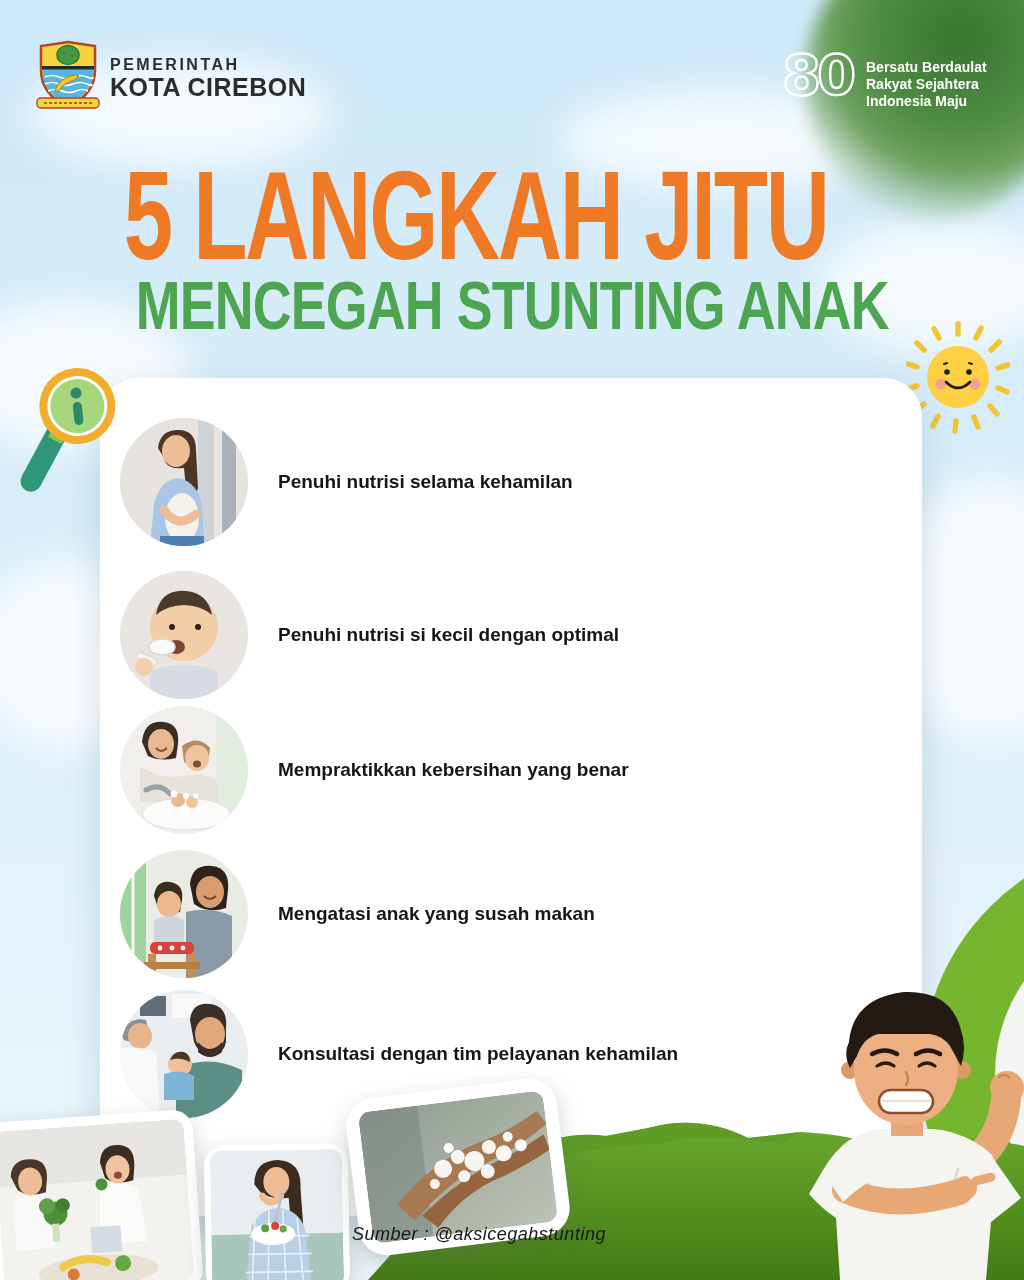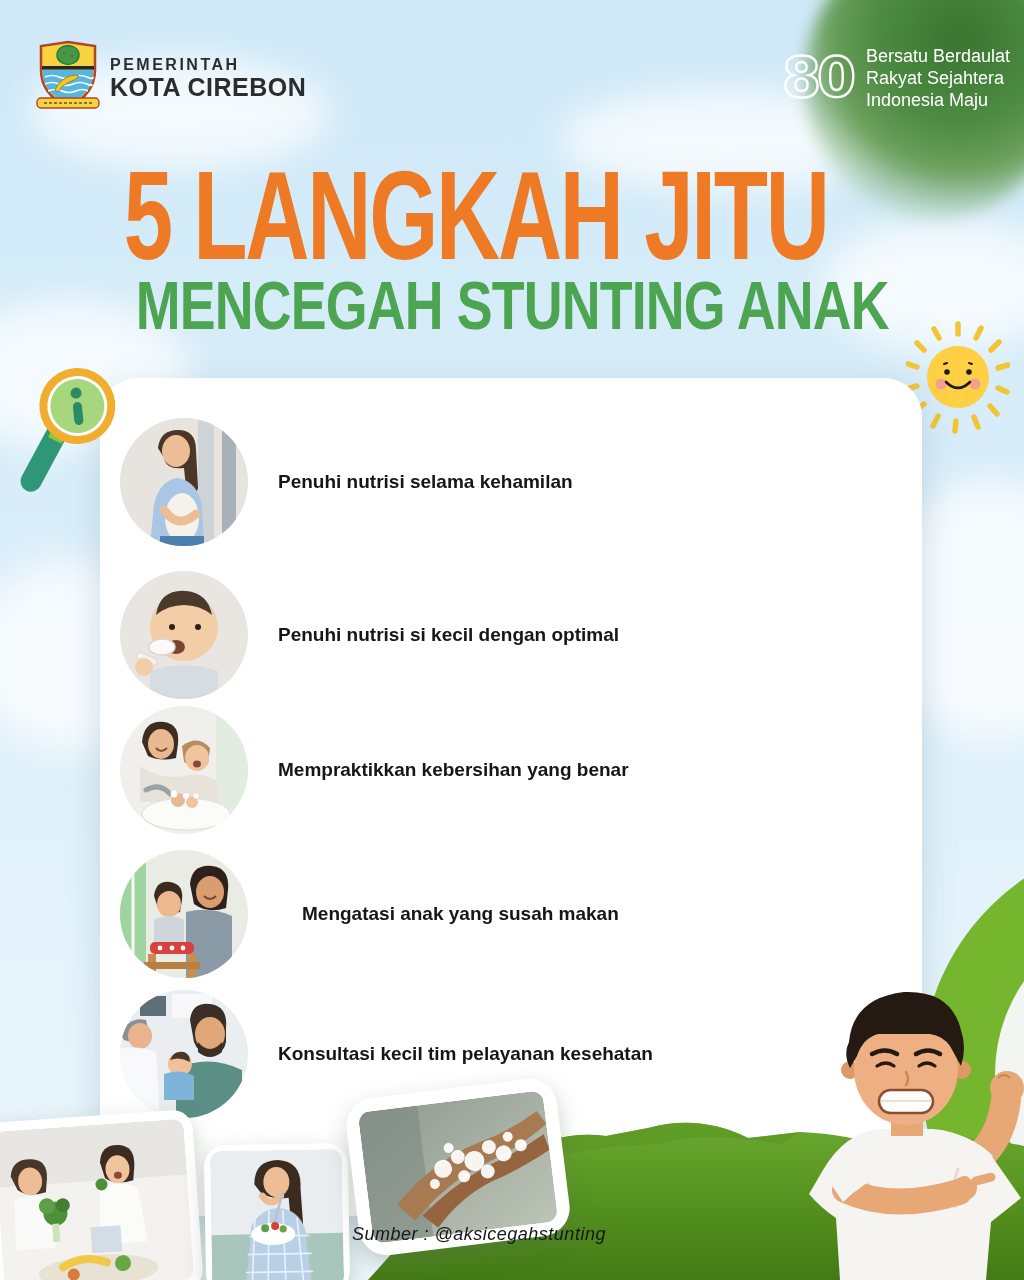--- a/index.html
+++ b/index.html
@@ -10,21 +10,21 @@
     background:linear-gradient(180deg,#cfe9f8 0%,#d8edf9 35%,#e3f2fb 70%,#ecf6fc 100%);
   }
   .abs{position:absolute;}
   .cloud{position:absolute;background:rgba(255,255,255,.75);border-radius:50%;filter:blur(18px);}
   
   #agency{left:36px;top:40px;display:flex;align-items:center;gap:10px;z-index:6;}
   #agency-text{line-height:1.1;color:#2c2c2e;}
   #agency-line1{font-size:16px;font-weight:bold;letter-spacing:2.5px;}
   #agency-line2{font-size:25px;font-weight:bold;letter-spacing:.5px;}
   #badge80{left:780px;top:42px;display:flex;align-items:flex-end;gap:8px;z-index:6;}
-  #badge80-text{color:#fff;font-size:18px;font-weight:normal;line-height:1.22;padding-top:4px;}
+  #badge80-text{color:#fff;font-size:14px;font-weight:bold;line-height:1.22;padding-top:4px;}
   
   #leaf-corner{right:-40px;top:-60px;width:260px;height:280px;border-radius:50%;
     background:radial-gradient(circle at 60% 35%,#39752f 0%,#4d8a42 35%,#6ba05c 55%,rgba(150,190,150,.45) 72%,rgba(210,232,220,0) 85%);
     filter:blur(8px);z-index:2;}
   
   #title1{left:0;top:146px;width:928px;text-align:center;color:#ee7a25;z-index:5;}
   #title1 span{display:inline-block;font-size:120px;font-weight:bold;letter-spacing:-3px;transform:scale(.74,1.05);transform-origin:center;white-space:nowrap;}
   #title2{left:0;top:268px;width:1024px;text-align:center;color:#4ea551;z-index:5;}
   #title2 span{display:inline-block;font-size:64px;font-weight:bold;letter-spacing:-1px;transform:scale(.84,1.08);transform-origin:center;white-space:nowrap;}
   
@@ -193,21 +193,21 @@
           <circle cx="58" cy="94" r="7" fill="#eab890"></circle>
             <circle cx="72" cy="96" r="6" fill="#f0c49c"></circle>
           <circle cx="54" cy="88" r="3.4" fill="#fff"></circle>
             <circle cx="66" cy="90" r="3" fill="#fff"></circle>
             <circle cx="76" cy="90" r="2.6" fill="#fff"></circle>
         </svg>
       </div>
       <div class="step-label">Mempraktikkan kebersihan yang benar</div>
     </div>
 
-    <div class="step-row" style="top:472px;gap:24px;">
+    <div class="step-row" style="top:472px;">
       <div class="step-photo">
         <svg width="128" height="128" viewBox="0 0 128 128">
           <rect width="128" height="128" fill="#e9ece4"></rect>
           <rect x="0" y="0" width="26" height="128" fill="#9fd3a0"></rect>
           <line x1="13" y1="0" x2="13" y2="128" stroke="#f4faf4" stroke-width="3"></line>
           <path d="M70 34 Q72 14 92 16 Q110 18 108 40 L106 58 Q88 64 74 54 Z" fill="#2e2119"></path>
           <ellipse cx="90" cy="42" rx="14" ry="16" fill="#d99e6f"></ellipse>
           <path d="M84 46 Q90 52 96 46" stroke="#7a4434" stroke-width="2" fill="none"></path>
           <path d="M66 62 Q90 56 112 66 L112 128 L66 128 Z" fill="#8a9aa6"></path>
           <path d="M34 46 Q36 30 50 32 Q64 34 62 50 L60 62 Q46 66 38 58 Z" fill="#3a2b1f"></path>
@@ -236,21 +236,21 @@
           <path d="M-6 60 Q16 54 36 62 L40 128 L-6 128 Z" fill="#f7f9fa"></path>
           <path d="M70 30 Q72 12 90 14 Q108 16 106 38 L106 52 Q104 64 92 66 Q78 64 74 52 Z" fill="#3c2e24"></path>
           <ellipse cx="90" cy="44" rx="15" ry="17" fill="#e0a878"></ellipse>
           <path d="M78 52 Q90 66 102 52 L102 62 Q90 72 78 62 Z" fill="#3c2e24"></path>
           <path d="M56 78 Q90 64 122 80 L122 128 L56 128 Z" fill="#5b8f86"></path>
           <circle cx="60" cy="74" r="12" fill="#f0c09a"></circle>
           <path d="M50 70 Q54 60 64 62 Q70 64 70 72 Q60 66 50 70 Z" fill="#4a3526"></path>
           <path d="M44 84 Q60 78 74 86 L74 110 L44 110 Z" fill="#7db4d8"></path>
         </svg>
       </div>
-      <div class="step-label">Konsultasi kecil tim pelayanan kesehatan</div>
+      <div class="step-label">Konsultasi dengan tim pelayanan kehamilan</div>
     </div>
   </div>
 
   <div id="magnifier" class="abs">
     <svg width="122" height="152" viewBox="0 0 122 152">
       <g transform="rotate(-6 70 60)">
         <line x1="46" y1="80" x2="16" y2="124" stroke="#2f9678" stroke-width="21" stroke-linecap="round"></line>
         <line x1="54" y1="70" x2="44" y2="86" stroke="#8cc63f" stroke-width="15"></line>
         <circle cx="70" cy="54" r="38" fill="#f1ad2e"></circle>
         <circle cx="70" cy="54" r="30" fill="#ffffff"></circle>

